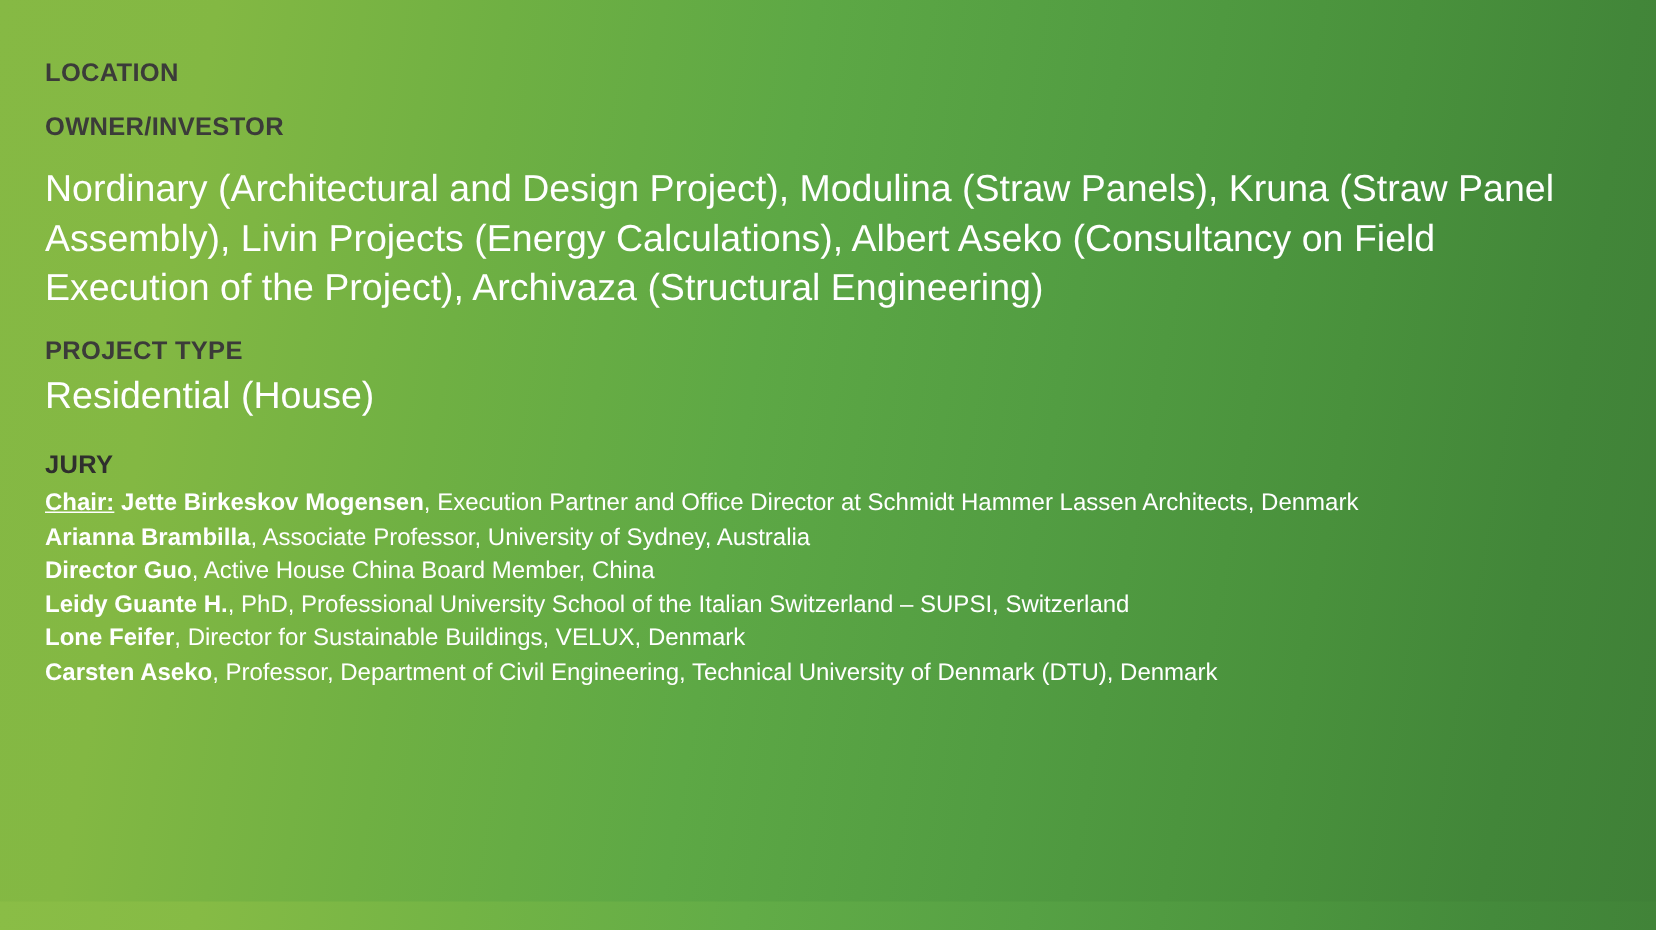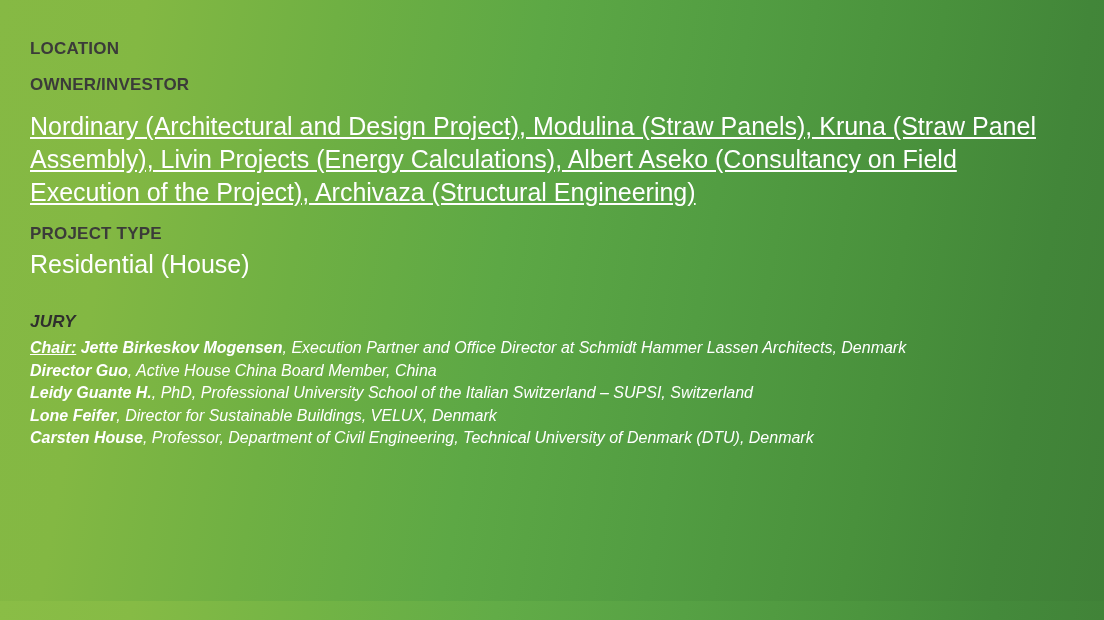--- a/index.html
+++ b/index.html
@@ -67,25 +67,23 @@
   }
   .sec-body {
     font-size: 25px;
     font-weight: normal;
     color: #ffffff;
     line-height: 33px;
     margin: 0;
   }
   .sec-body.multi {
     max-width: 1020px;
-    text-decoration: underline;
   }
   .jury-section {
-    margin-top: 30px;
-    font-style: italic;
+    margin-top: 18px;
   }
   .jury-head {
     font-size: 17px;
     font-weight: bold;
     color: #2f2f2d;
     letter-spacing: 0.2px;
     line-height: 22px;
     margin: 0 0 4px 0;
   }
   .jury-list {
@@ -131,24 +129,25 @@
 
     <div class="section">
       <div class="sec-head">PROJECT TYPE</div>
       <div class="sec-body">Residential (House)</div>
     </div>
 
     <div class="jury-section">
       <div class="jury-head">JURY</div>
       <ul class="jury-list">
           <li class="jury-item"><span class="jury-chair-label">Chair:</span> <span class="jury-name">Jette Birkeskov Mogensen</span><span class="jury-role">, Execution Partner and Office Director at Schmidt Hammer Lassen Architects, Denmark</span></li>
+          <li class="jury-item"><span class="jury-name">Arianna Brambilla</span><span class="jury-role">, Associate Professor, University of Sydney, Australia</span></li>
           <li class="jury-item"><span class="jury-name">Director Guo</span><span class="jury-role">, Active House China Board Member, China</span></li>
           <li class="jury-item"><span class="jury-name">Leidy Guante H.</span><span class="jury-role">, PhD, Professional University School of the Italian Switzerland – SUPSI, Switzerland</span></li>
           <li class="jury-item"><span class="jury-name">Lone Feifer</span><span class="jury-role">, Director for Sustainable Buildings, VELUX, Denmark</span></li>
-          <li class="jury-item"><span class="jury-name">Carsten House</span><span class="jury-role">, Professor, Department of Civil Engineering, Technical University of Denmark (DTU), Denmark</span></li>
+          <li class="jury-item"><span class="jury-name">Carsten Aseko</span><span class="jury-role">, Professor, Department of Civil Engineering, Technical University of Denmark (DTU), Denmark</span></li>
         </ul>
     </div>
 
   </div>
 
   <div class="bottom-strip"></div>
 
 </div>
 
 </body></html>

